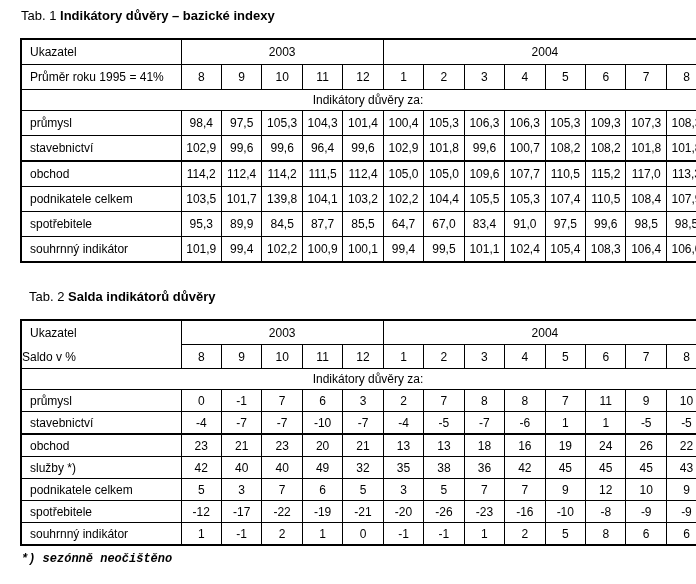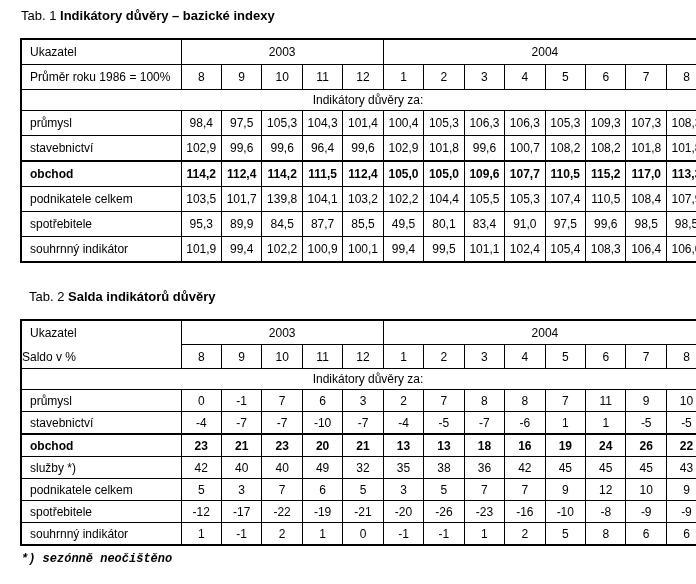--- a/index.html
+++ b/index.html
@@ -49,21 +49,21 @@
   .label-cell {
     text-align: left !important;
     padding-left: 8px !important;
   }
   .section-cell {
     text-align: left;
     padding-left: 8px !important;
     height: 20px !important;
   }
   
-  .stat-table tbody tr:nth-child(4) td { border-top: 2px solid #000; font-weight: bold; }
+  .stat-table tbody tr:nth-child(4) td { border-top: 2px solid #000; }
 
   .merged-cell {
     vertical-align: top;
     padding: 0 !important;
   }
   .merged-cell .mc-top {
     text-align: left;
     padding: 5px 0 0 8px;
     height: 20px;
   }
@@ -107,21 +107,21 @@
         <col>
         <col>
     </colgroup>
     <thead>
       <tr>
         <td class="label-cell">Ukazatel</td>
         <td colspan="5">2003</td>
         <td colspan="8">2004</td>
       </tr>
       <tr id="t1-months">
-        <td class="label-cell">Průměr roku 1986 = 100%</td>
+        <td class="label-cell">Průměr roku 1995 = 41%</td>
       <td>8</td>
           <td>9</td>
           <td>10</td>
           <td>11</td>
           <td>12</td>
           <td>1</td>
           <td>2</td>
           <td>3</td>
           <td>4</td>
           <td>5</td>
@@ -198,22 +198,22 @@
           <td>108,4</td>
           <td>107,9</td>
         </tr>
         <tr>
           <td class="label-cell">spotřebitele</td>
           <td>95,3</td>
           <td>89,9</td>
           <td>84,5</td>
           <td>87,7</td>
           <td>85,5</td>
-          <td>49,5</td>
-          <td>80,1</td>
+          <td>64,7</td>
+          <td>67,0</td>
           <td>83,4</td>
           <td>91,0</td>
           <td>97,5</td>
           <td>99,6</td>
           <td>98,5</td>
           <td>98,5</td>
         </tr>
         <tr>
           <td class="label-cell">souhrnný indikátor</td>
           <td>101,9</td>

